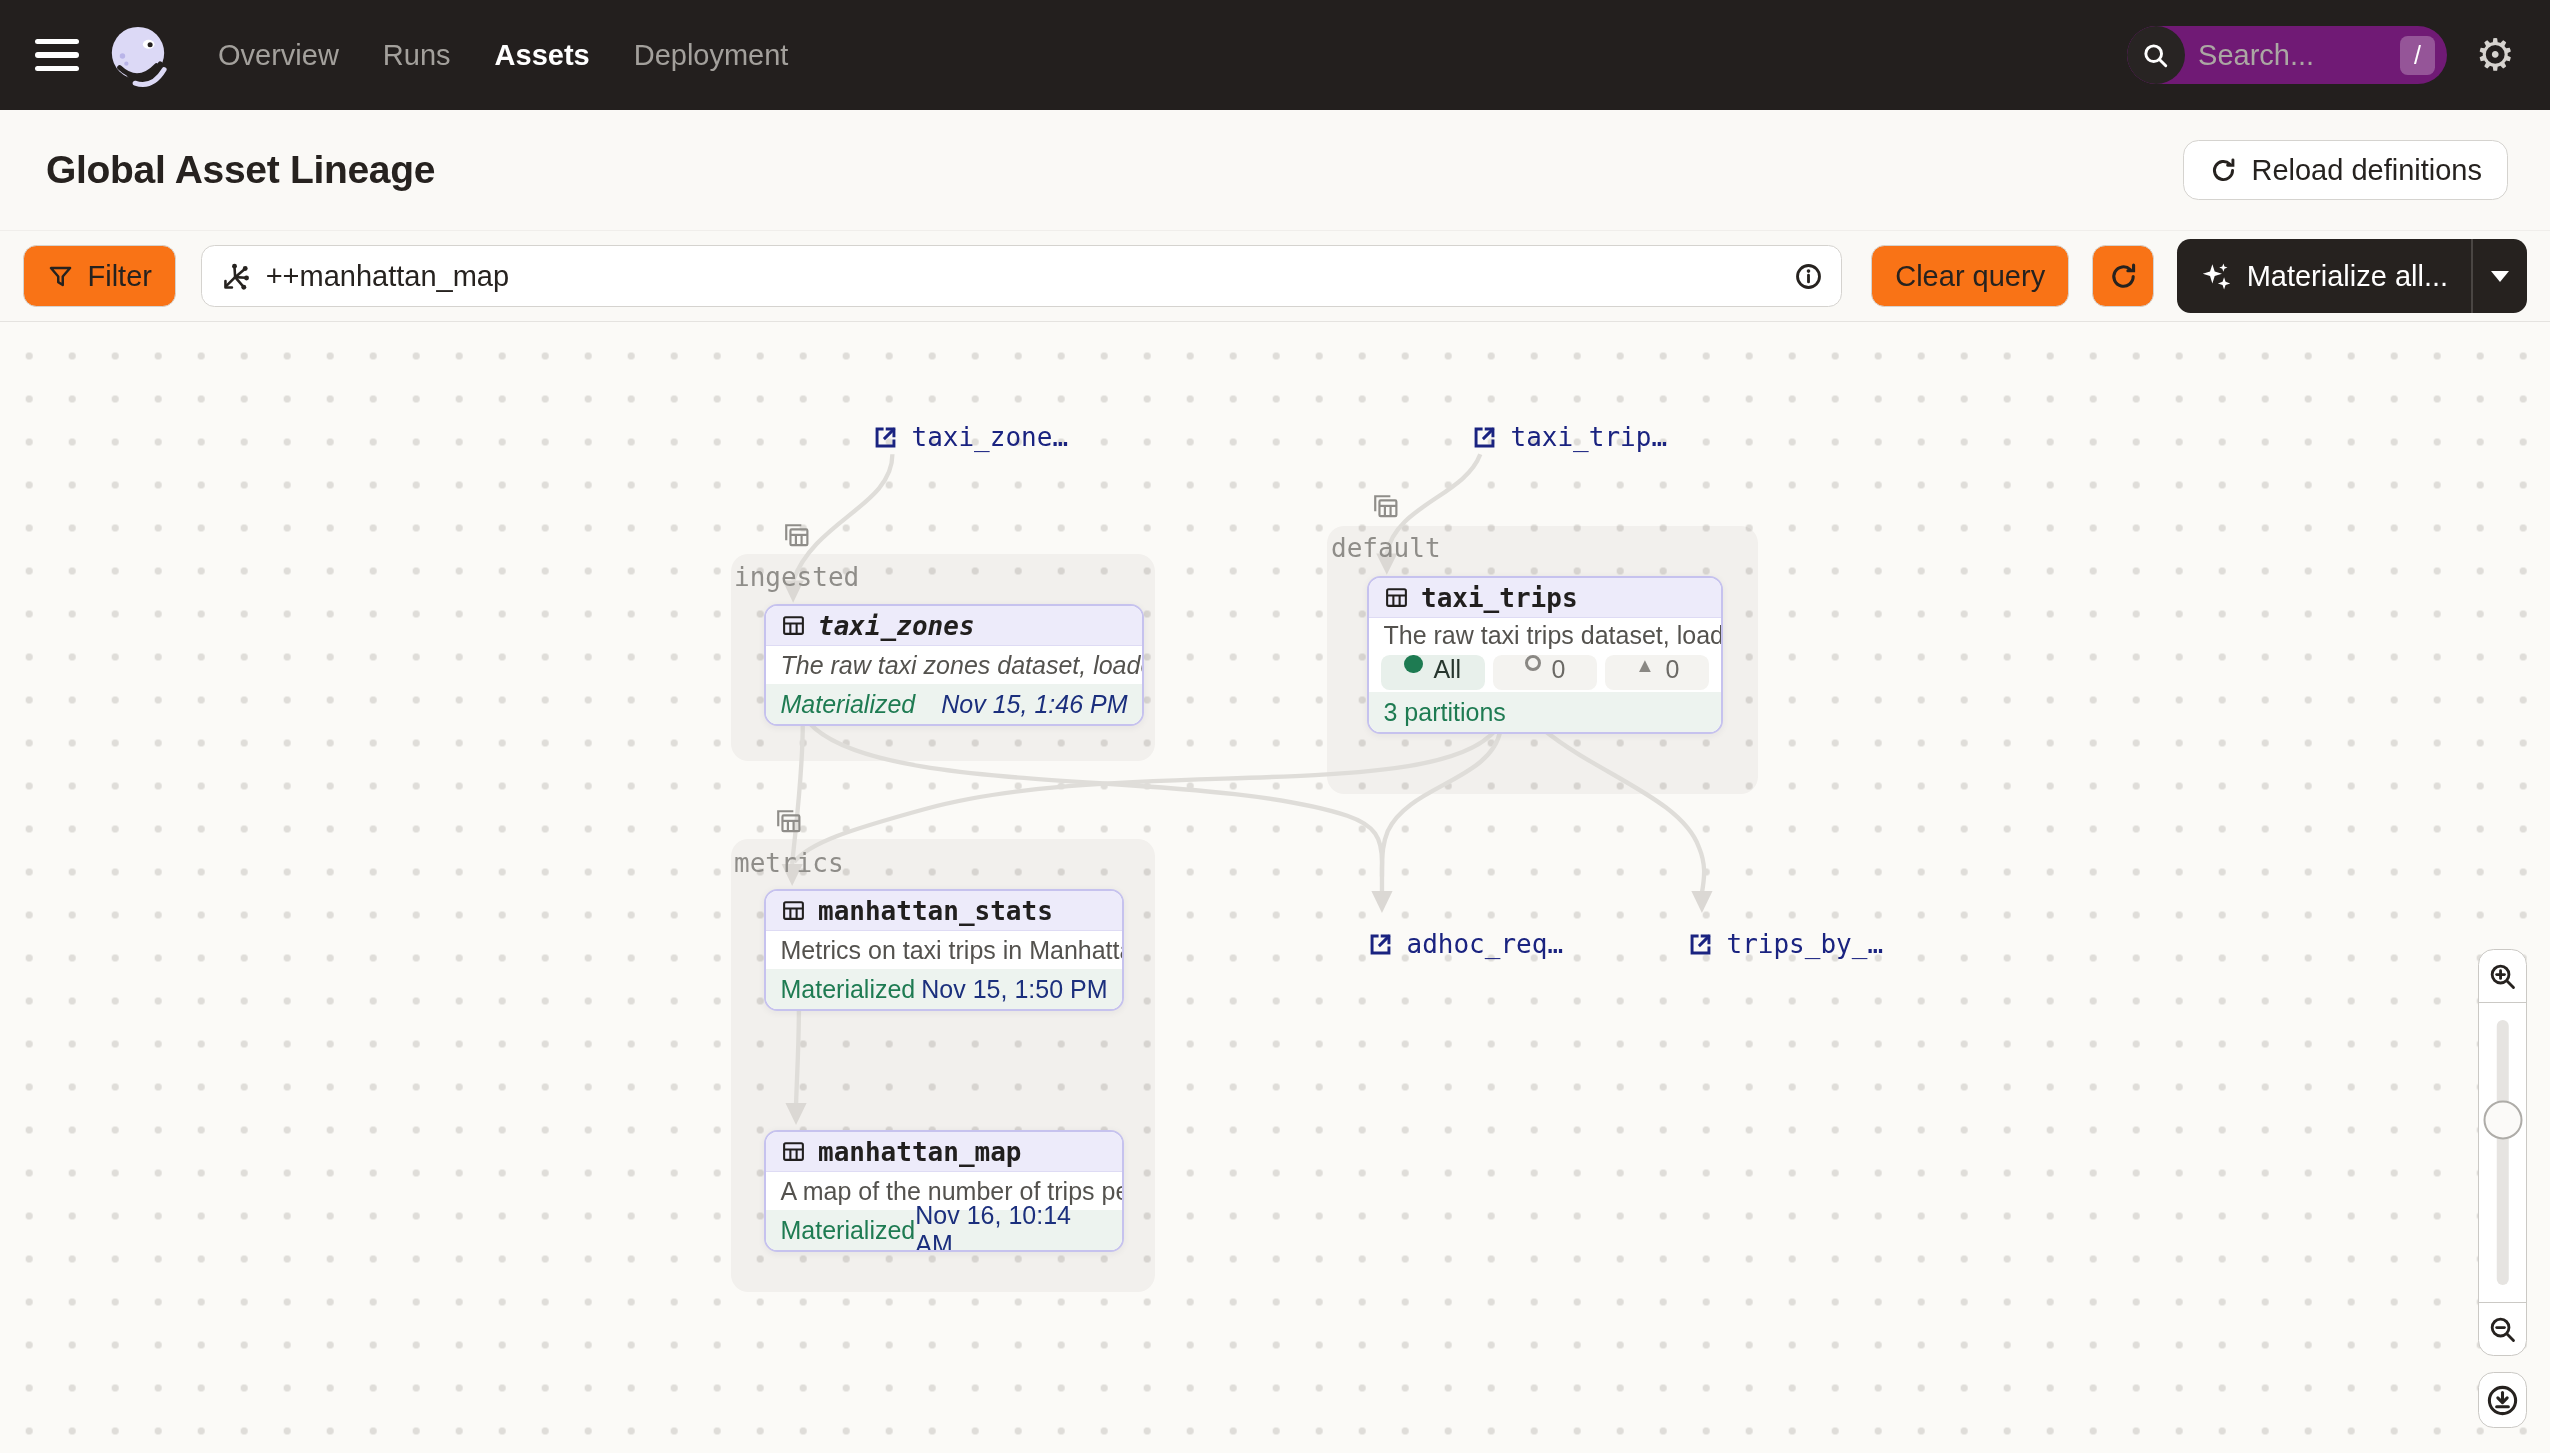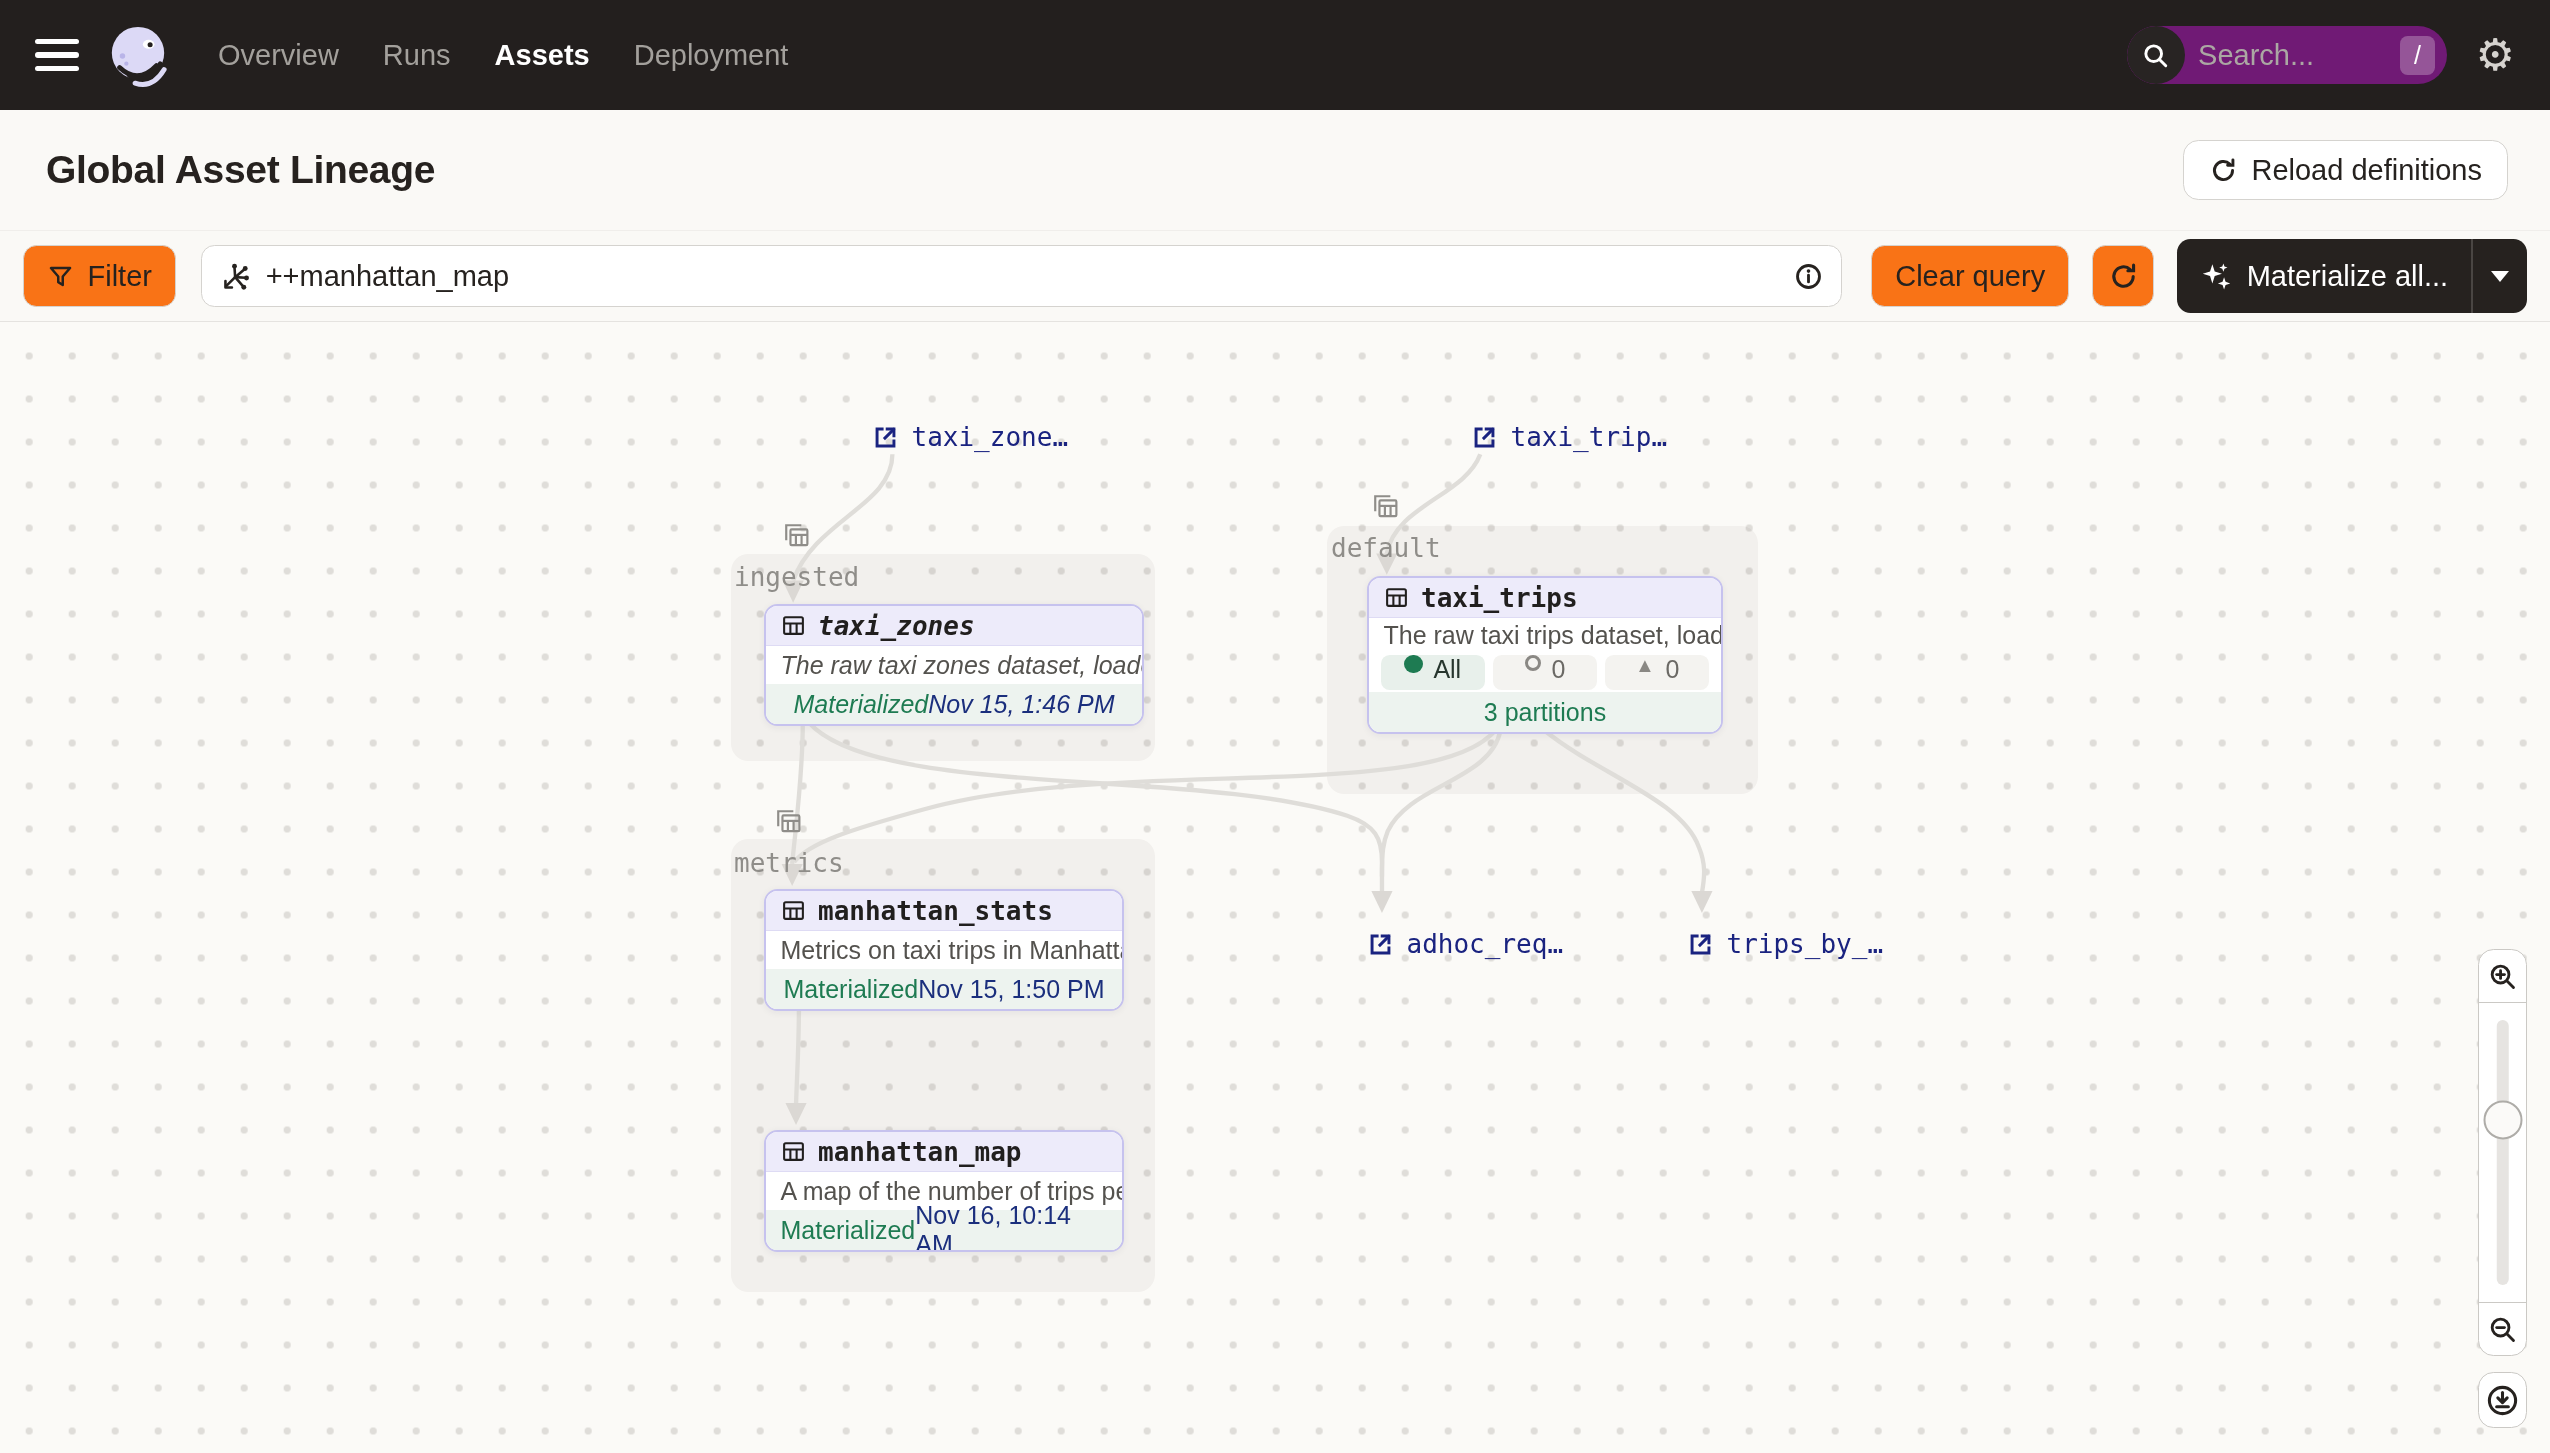--- a/index.html
+++ b/index.html
@@ -44,21 +44,21 @@
   .canvas { position:relative; height:1132px; background-color:#FBFAF7;
     background-image:radial-gradient(circle, #DFDDD9 3.4px, transparent 3.9px);
     background-size:43px 43px; background-position:7.7px 12.5px; overflow:hidden; }
   .edges { position:absolute; left:0; top:0; }
   .group-box { position:absolute; background:rgba(35,31,30,0.045); border-radius:17.3px; }
   .group-label { position:absolute; display:flex; align-items:center; gap:11.6px; font-family:"DejaVu Sans Mono",monospace; font-size:26px; color:#8F8D89;flex-direction:column; }
 
   .asset-node { position:absolute; background:#FFFFFF; border:2.4px solid #C6C2EE; border-radius:13.5px; overflow:hidden; box-shadow:0 1.9px 7.7px rgba(40,36,60,0.06); cursor:pointer; }
   .node-header { height:40px; background:#EDEBFA; border-bottom:1px solid #DEDBF4; display:flex; align-items:center; gap:12.5px; padding:0 14.5px; font-family:"DejaVu Sans Mono",monospace; font-weight:700; font-size:26px; color:#211F1E; }
   .node-desc { height:38px; display:flex; align-items:center; padding:0 14.5px; font-size:25px; color:#54524E; white-space:nowrap; overflow:hidden; }
-  .node-footer { height:40px; background:#EDF3EF; display:flex; align-items:center; justify-content:center; padding:0 14.5px; font-size:25px; }
+  .node-footer { height:40px; background:#EDF3EF; display:flex; align-items:center; justify-content:space-between; padding:0 14.5px; font-size:25px; }
   .mat-label { color:#1E7B52; }
   .ts { color:#1B2F7D; }
   .pills-row { height:39px; display:flex; align-items:center; gap:7.7px; padding:0 11.6px; }
   .pill { flex:1; height:35px; border-radius:8.7px; background:#F4F3F0; display:flex; justify-content:center; gap:10.6px; font-size:25px; color:#6B6965; }
   .pill-green { background:#E8F0EB; color:#27362E; }
   .dot-green { width:18.3px; height:18.3px; border-radius:50%; background:#1E7B52; }
   .ring-gray { width:16.4px; height:16.4px; border-radius:50%; border:3.4px solid #8A8884; }
   .tri-gray { color:#8A8884; font-size:20px; line-height:1; }
   .partitions { color:#1E7B52; }
 

